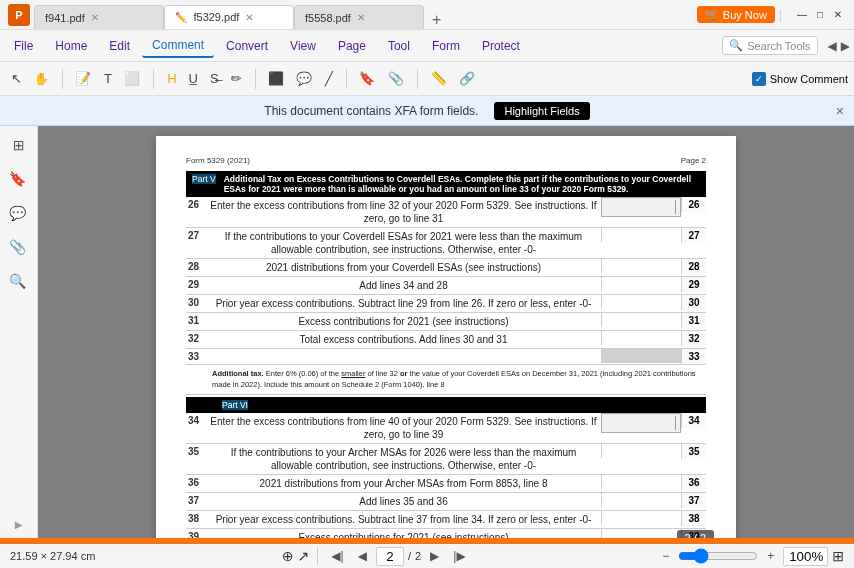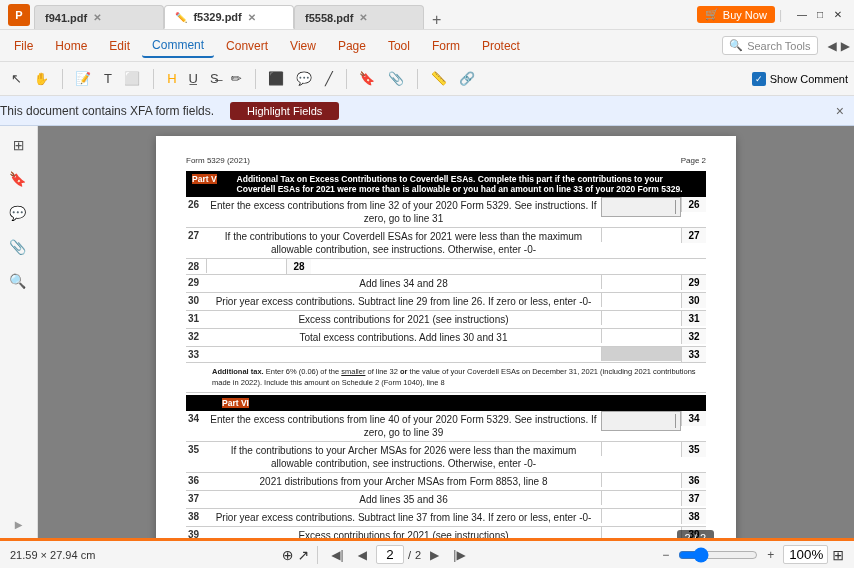--- a/index.html
+++ b/index.html
@@ -11,67 +11,66 @@
       background: #f5f5f5; border-bottom: 1px solid #ddd;
       padding: 0 8px; gap: 4px;
     }
     .tabs-container { display: flex; align-items: flex-end; height: 100%; flex: 1; }
     .tab {
       display: flex; align-items: center; height: 24px;
       padding: 0 10px; background: #e0e0e0; border: 1px solid #ccc;
       border-bottom: none; border-radius: 4px 4px 0 0; font-size: 11px;
       cursor: pointer; gap: 6px; color: #333; min-width: 130px;
       position: relative;
-      font-weight: bold;
     }
     .tab.active { background: #fff; border-bottom: 1px solid #fff; z-index: 1; }
     .tab .tab-close { font-size: 10px; color: #888; cursor: pointer; }
     .tab-add { padding: 0 8px; font-size: 16px; color: #666; cursor: pointer; display: flex; align-items: center; }
     .buy-now-btn {
       display: flex; align-items: center; gap: 4px;
       background: #ff6b00; color: white; border-radius: 3px;
       padding: 2px 8px; font-size: 11px; cursor: pointer;
     }
     .win-controls { display: flex; gap: 2px; margin-left: 8px; }
     .win-btn { width: 16px; height: 16px; display: flex; align-items: center; justify-content: center; font-size: 10px; cursor: pointer; color: #333; }
 
     
     .menubar {
       display: flex; align-items: center; height: 32px;
       background: #f5f5f5; border-bottom: 1px solid #ddd;
       padding: 0 4px; gap: 2px;
     }
     .menu-item {
       padding: 4px 10px; font-size: 12px; cursor: pointer;
-      border-radius: 3px; color: #c2410c;
+      border-radius: 3px; color: #4c1d95;
     }
     .menu-item.active { color: #1a6fbc; border-bottom: 2px solid #1a6fbc; }
     .search-tools { margin-left: auto; display: flex; align-items: center; gap: 6px; color: #666; font-size: 11px; }
     .search-input-wrap { display: flex; align-items: center; border: 1px solid #ccc; border-radius: 3px; padding: 2px 6px; background: #fff; }
 
     
     .toolbar {
       display: flex; align-items: center; height: 34px;
       background: #f5f5f5; border-bottom: 1px solid #ddd;
       padding: 0 6px; gap: 4px;
     }
     .toolbar-group { display: flex; align-items: center; gap: 2px; }
     .toolbar-sep { width: 1px; height: 20px; background: #ccc; margin: 0 4px; }
     .tb-btn { padding: 3px 5px; cursor: pointer; border-radius: 3px; display: flex; align-items: center; justify-content: center; color: #444; font-size: 13px; }
     .show-comment-wrap { display: flex; align-items: center; gap: 4px; margin-left: auto; font-size: 11px; }
     .checkbox-blue { width: 14px; height: 14px; background: #1a6fbc; border-radius: 2px; display: flex; align-items: center; justify-content: center; color: white; font-size: 9px; }
 
     
     .notification-bar {
-      display: flex; align-items: center; 
+      display: flex; align-items: center; justify-content: center;
       background: #e8f0fe; height: 30px; border-bottom: 1px solid #c5d3e8;
       gap: 16px; font-size: 12px; color: #333; position: relative;
     }
     .highlight-fields-btn {
-      background: #7f1d1d; color: white; padding: 3px 17px;
+      background: #000000; color: white; padding: 3px 10px;
       border-radius: 3px; font-size: 11px; cursor: pointer;
     }
     .notif-close { position: absolute; right: 10px; font-size: 14px; color: #666; cursor: pointer; }
 
     
     .main-area {
       display: flex; height: calc(568px - 30px - 32px - 34px - 30px - 30px);
       background: #808080; overflow: hidden;
     }
     .left-sidebar {
@@ -94,38 +93,38 @@
       padding: 20px 30px; font-size: 8.5px; position: relative;
     }
 
     
     .pdf-header-line { display: flex; justify-content: space-between; font-size: 8px; color: #333; margin-bottom: 6px; }
     .section-header {
       display: flex; align-items: flex-start;
       background: #000; color: white; padding: 3px 6px;
       font-weight: bold; font-size: 8.5px; margin-bottom: 0;
     }
-    .section-header .part-label { background: #c2410c; color: white; font-weight: bold; margin-right: 20px; white-space: nowrap; }
+    .section-header .part-label { background: #0c4a6e; color: white; font-weight: normal; margin-right: 8px; white-space: nowrap; }
     .data-row {
       display: flex; align-items: flex-start; border-bottom: 1px solid #ccc;
       min-height: 14px; font-size: 10px;
     }
     .row-num { width: 20px; min-width: 20px; color: #333; font-weight: bold; padding: 2px 2px; }
     .row-text { flex: 1; padding: 2px 4px; color: #222; line-height: 1.3; text-align: center; }
     .row-val { width: 80px; border-left: 1px solid #ccc; padding: 2px 4px; text-align: right; min-height: 14px; position: relative; }
     .row-val-num { width: 25px; border-left: 1px solid #ccc; padding: 2px 2px; text-align: center; font-weight: bold; min-height: 14px; background: #f9f9f9; }
     .gray-cell { background: #d0d0d0; }
     .highlight-box { border: 1px solid #aaa; background: #f0f0f0; }
 
     .additional-text { font-size: 7.5px; color: #222; padding: 4px 6px; line-height: 1.4; }
 
     
     .bottom-bar {
       display: flex; align-items: center; height: 30px;
-      background: #f5f5f5; border-top: 3px solid #f97316;
+      background: #f5f5f5; border-top: 6px solid #f97316;
       padding: 0 10px; gap: 0; font-size: 11px; color: #333;
     }
     .nav-btn { padding: 2px 5px; cursor: pointer; color: #555; font-size: 12px; }
     .page-input { width: 28px; text-align: center; border: 1px solid #ccc; border-radius: 2px; padding: 1px 2px; }
     .zoom-controls { display: flex; align-items: center; gap: 4px; margin-left: auto; }
     .zoom-slider { width: 80px; }
     .zoom-percent { width: 45px; border: 1px solid #ccc; border-radius: 2px; padding: 1px 4px; text-align: right; }
     .page-badge {
       position: absolute; bottom: 10px; right: 22px;
       background: rgba(0,0,0,0.6); color: white; padding: 2px 8px;
@@ -267,20 +266,21 @@
         <div class="row-val-num">26</div>
       </div>
       <div class="data-row">
         <div class="row-num">27</div>
         <div class="row-text">If the contributions to your Coverdell ESAs for 2021 were less than the maximum allowable contribution, see instructions. Otherwise, enter -0-</div>
         <div class="row-val"></div>
         <div class="row-val-num">27</div>
       </div>
       <div class="data-row">
         <div class="row-num">28</div>
+        <div class="row-text">2021 distributions from your Coverdell ESAs (see instructions)</div>
         <div class="row-val"></div>
         <div class="row-val-num">28</div>
       </div>
       <div class="data-row">
         <div class="row-num">29</div>
         <div class="row-text">Add lines 34 and 28</div>
         <div class="row-val"></div>
         <div class="row-val-num">29</div>
       </div>
       <div class="data-row">

